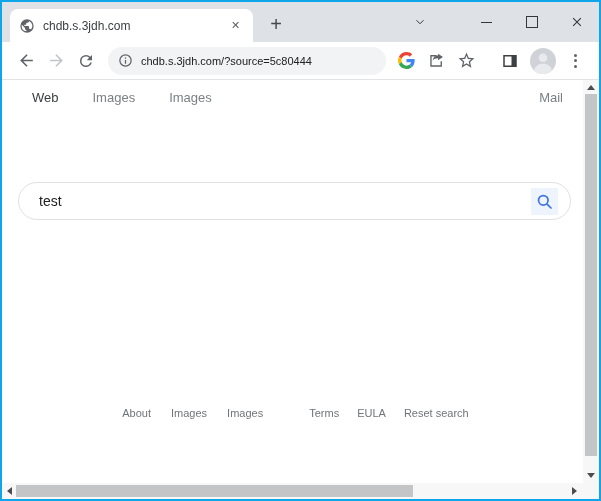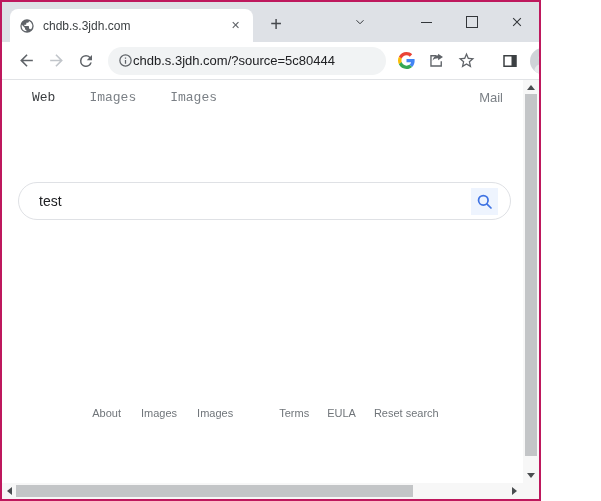--- a/index.html
+++ b/index.html
@@ -1,16 +1,16 @@
 <!DOCTYPE html>
 <html><head>
 <meta charset="utf-8">
 <style>
   html,body{margin:0;padding:0;background:#fff;font-family:"Liberation Sans",sans-serif;}
-  .window{position:relative;width:541px;height:501px;box-sizing:border-box;border:2px solid #be185d;
+  .window{position:relative;width:601px;height:501px;box-sizing:border-box;border:2px solid #0ea5e9;
           background:#a3a3a3;display:flex;flex-direction:column;overflow:hidden;}
 
   
   .tabstrip{flex:0 0 40px;background:#dee1e6;position:relative;}
   .tab{position:absolute;left:8px;top:7px;width:243px;height:33px;background:#fff;
        border-radius:8px 8px 0 0;display:flex;align-items:center;padding:0 9px;box-sizing:border-box;}
   .tab-fav{width:16px;height:16px;flex:0 0 16px;}
   .tab-title{flex:1;margin-left:8px;font-size:12px;color:#3c4043;white-space:nowrap;overflow:hidden;}
   .tab-close{width:17px;height:17px;display:flex;align-items:center;justify-content:center;
              font-size:11px;color:#5f6368;border-radius:50%;cursor:pointer;}
@@ -21,32 +21,32 @@
   .wc-chevron{margin-right:22px;}
   .min-glyph{width:11px;height:0;border-bottom:1.6px solid #33363a;}
   .max-glyph{width:10px;height:10px;border:1.6px solid #33363a;}
 
   
   .toolbar{flex:0 0 37px;display:flex;align-items:center;background:#fff;padding:0 10px;gap:2px;}
   .tb-btn{width:28px;height:28px;flex:0 0 28px;display:flex;align-items:center;justify-content:center;
           border-radius:50%;cursor:pointer;}
   .omnibox{flex:0 0 278px;height:28px;background:#f1f3f4;border-radius:14px;display:flex;
            align-items:center;padding:0 10px;box-sizing:border-box;margin:0 4px 0 6px;overflow:hidden;cursor:text;}
-  .url{font-size:13px;color:#202124;white-space:nowrap;overflow:hidden;}
+  .url{font-size:11px;color:#202124;white-space:nowrap;overflow:hidden;margin-left:8px;}
   .panel-btn{margin-left:14px;}
   .avatar{width:26px;height:26px;flex:0 0 26px;border-radius:50%;background:#cfd3d8;overflow:hidden;
           margin:0 4px;cursor:pointer;position:relative;}
   .kebab{margin-left:auto;display:flex;flex-direction:column;gap:2.5px;align-items:center;
          width:28px;height:28px;justify-content:center;cursor:pointer;}
   .kebab i{width:3px;height:3px;border-radius:50%;background:#5f6368;}
   .divider{flex:0 0 1px;background:#e1e3e6;}
 
   
   .main{flex:1;position:relative;background:#fff;overflow:hidden;}
-  .page-nav{position:absolute;top:10px;left:30px;display:flex;gap:34px;font-size:13px;font-family:Liberation Mono, monospace;}
+  .page-nav{position:absolute;top:10px;left:30px;display:flex;gap:34px;font-size:13px;}
   .navlink{color:#7b8086;cursor:pointer;}
   .navlink.active{color:#3a3d40;}
   .mail{position:absolute;top:10px;right:36px;font-size:13px;color:#7b8086;cursor:pointer;}
   .search-wrap{position:absolute;top:102px;left:16px;right:28px;height:38px;border:1px solid #dfe1e5;
                border-radius:20px;display:flex;align-items:center;background:#fff;box-sizing:border-box;gap:38px;}
   .search-input{flex:1;border:none;outline:none;background:transparent;font-size:14px;color:#202124;
                 padding:0 0 0 20px;font-family:inherit;}
   .search-btn{width:27px;height:27px;margin-right:12px;display:flex;align-items:center;
               justify-content:center;background:rgba(66,133,244,0.09);cursor:pointer;}
   .footer{position:absolute;left:22px;right:32px;bottom:64px;display:flex;justify-content:center;

